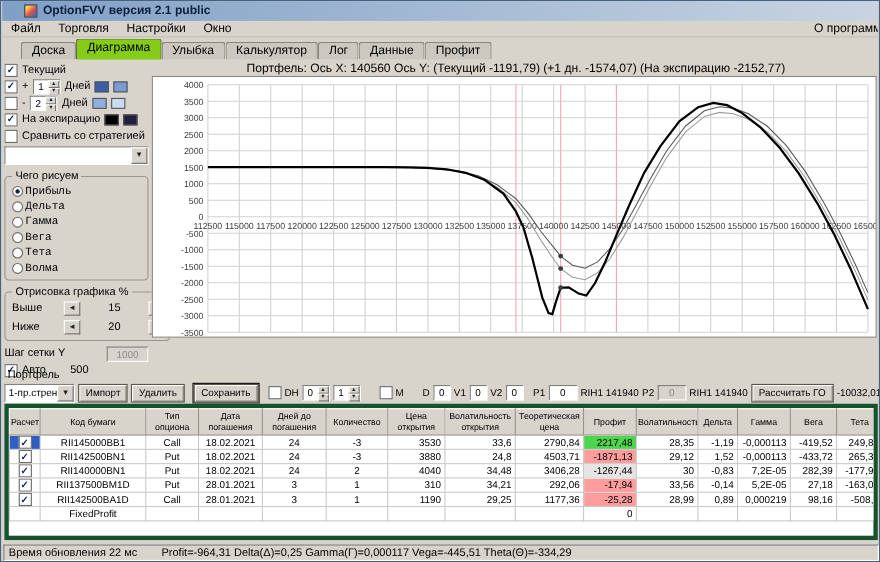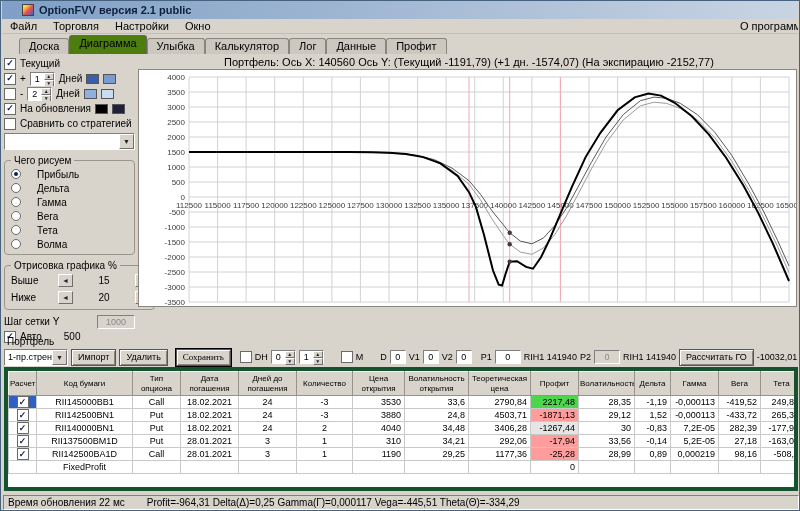--- a/index.html
+++ b/index.html
@@ -13,60 +13,60 @@
   .titlebar .ttl{font-size:11px;font-weight:bold;color:#0d1f3c;white-space:nowrap;}
 
   
   .menubar{position:absolute;left:1px;top:18px;right:1px;height:15px;display:flex;align-items:center;font-size:11px;border-bottom:1px solid #c2beb6;}
   .menubar .mi{padding:0 8px;}
   .menubar .right{margin-left:auto;max-width:58px;white-space:nowrap;overflow:hidden;padding-right:2px;}
 
   
   .tabbar{position:absolute;left:15px;top:34px;right:1px;height:19px;display:flex;align-items:flex-end;padding-left:3px;}
   .tab{font-size:11px;padding:1px 9px 2px;border:1px solid #8a867e;border-bottom:none;border-radius:3px 3px 0 0;background:#ccc8c0;height:16px;white-space:nowrap;}
-  .tab.active{background:#4d7c0f;height:19px;border-color:#6a665e;}
+  .tab.active{background:#84cc16;height:19px;border-color:#6a665e;}
 
   
   .sidebar{position:absolute;left:3px;top:55px;width:131px;height:284px;font-size:10px;}
   .srow{display:flex;align-items:center;gap:4px;height:15px;white-space:nowrap;overflow:hidden;}
   .slabel{white-space:nowrap;}
   .cb{display:inline-flex;width:12px;height:12px;background:#fff;border:1px solid #6a6a6a;align-items:center;justify-content:center;flex:none;}
   .cb .mark{display:none;font-size:9px;line-height:1;color:#0d2250;font-weight:bold;}
   .cb.checked .mark{display:block;}
   .swatch{width:13px;height:10px;border:1px solid #555;flex:none;}
   .spin{display:inline-flex;height:14px;background:#fff;border:1px solid;border-color:#808080 #fff #fff #808080;flex:none;}
   .spinval{width:13px;font-size:9px;text-align:center;line-height:12px;}
   .spinbtns{display:flex;flex-direction:column;width:10px;}
   .sb{flex:1;font-size:5px;line-height:5px;text-align:center;background:#d8d4cc;border:1px solid;border-color:#fff #707070 #707070 #fff;color:#222;}
   .combo{display:flex;height:17px;background:#fff;border:1px solid;border-color:#808080 #fff #fff #808080;align-items:center;margin-top:2px;}
   .comboval{flex:1;font-size:9px;padding:0 3px;overflow:hidden;white-space:nowrap;}
   .combobtn{width:15px;align-self:stretch;background:#d8d4cc;border:1px solid;border-color:#fff #707070 #707070 #fff;font-size:7px;display:flex;align-items:center;justify-content:center;color:#222;flex:none;}
   fieldset.group{border:1px solid #9a968e;border-radius:4px;padding:1px 4px 3px 6px;margin:5px 0 0;}
   fieldset.group legend{font-size:10px;padding:0 3px;}
-  .radiorow{display:flex;align-items:center;gap:16px;height:14px;}
+  .radiorow{display:flex;align-items:center;gap:2px;height:14px;font-family:Liberation Mono, monospace;}
   .radio{width:10px;height:10px;border-radius:50%;border:1px solid #6a6a6a;background:#fff;display:inline-block;position:relative;flex:none;}
   .radio.sel::after{content:'';position:absolute;left:2px;top:2px;width:4px;height:4px;border-radius:50%;background:#0d2250;}
   .arrowrow{display:flex;align-items:center;gap:19px;height:17px;}
   .arrowrow .w1{width:28px;}
   .abtn{width:15px;height:13px;background:#d8d4cc;border:1px solid;border-color:#fff #707070 #707070 #fff;font-size:7px;line-height:11px;text-align:center;color:#222;flex:none;}
   .aval{width:24px;text-align:center;}
   .dis-input{margin-left:auto;width:38px;height:14px;background:#d8d4cc;border:1px solid;border-color:#808080 #fff #fff #808080;color:#8a8a8a;font-size:9px;text-align:center;line-height:13px;}
   .autoval{margin-left:18px;}
 
   
   .chart-title{position:absolute;left:140px;top:55px;width:656px;height:12px;font-size:11px;text-align:center;white-space:nowrap;overflow:hidden;}
   .chart-box{position:absolute;left:137px;top:68px;width:659px;height:238px;background:#fff;border:1px solid #8a867e;}
   svg text.tick{font-size:8px;fill:#3c3c3c;font-family:"Liberation Sans",sans-serif;}
 
   
   .plabel{position:absolute;left:6px;top:335px;font-size:10px;}
   .toolbar{position:absolute;left:3px;top:347px;width:794px;height:18px;display:flex;align-items:center;gap:3px;font-size:9px;white-space:nowrap;}
   .toolbar .combo{margin-top:0;width:64px;flex:none;}
   .btn{height:17px;font-size:9px;font-family:inherit;background:#d8d4cc;border:1px solid #5a564e;box-shadow:inset 1px 1px 0 #fff, inset -1px -1px 0 #8a867e;padding:0 6px;white-space:nowrap;}
-  .btn.save{margin-left:5px;box-shadow:inset 1px 1px 0 #fff, inset -1px -1px 0 #8a867e, 0 0 0 1px #000;font-family:Liberation Serif, serif;}
+  .btn.save{margin-left:5px;box-shadow:inset 1px 1px 0 #fff, inset -1px -1px 0 #8a867e, 0 0 0 1px #000;}
   .tlabel{font-size:9px;}
   .tinput{display:inline-block;height:14px;background:#fff;border:1px solid;border-color:#808080 #fff #fff #808080;font-size:9px;text-align:center;line-height:13px;flex:none;}
   .w16{width:16px;} .w26{width:26px;}
   .tinput.disabled{background:#d8d4cc;color:#8a8a8a;}
   .gap6{margin-left:6px;} .gap14{margin-left:14px;}
 
   
   .tablewrap{position:absolute;left:3px;top:366px;width:794px;height:124px;background:#fff;border:4px solid #14532d;overflow:hidden;}
   table{border-collapse:collapse;table-layout:fixed;width:794px;}
   th{background:#d8d4cc;border:1px solid;border-color:#f6f4f0 #97938b #97938b #f6f4f0;font-size:8px;font-weight:normal;line-height:1.15;white-space:pre-line;text-align:center;vertical-align:middle;height:24px;overflow:hidden;padding:0 1px;}
@@ -143,21 +143,21 @@
           </span>
         </span>
       <span class="slabel">Дней</span>
       <span class="swatch" style="background: rgb(143, 176, 221);"></span>
       <span class="swatch" style="background: rgb(201, 220, 242);"></span>
     </div>
     <div class="srow">
       <span class="cb checked">
           <span class="mark">✓</span>
         </span>
-      <span class="slabel">На обновления</span>
+      <span class="slabel">На экспирацию</span>
       <span class="swatch" style="background: rgb(0, 0, 0);"></span>
       <span class="swatch" style="background: rgb(32, 32, 58);"></span>
     </div>
     <div class="srow">
       <span class="cb"></span>
       <span class="slabel">Сравнить со стратегией</span>
     </div>
     <div class="combo">
       <span class="comboval"></span>
       <span class="combobtn">▼</span>

